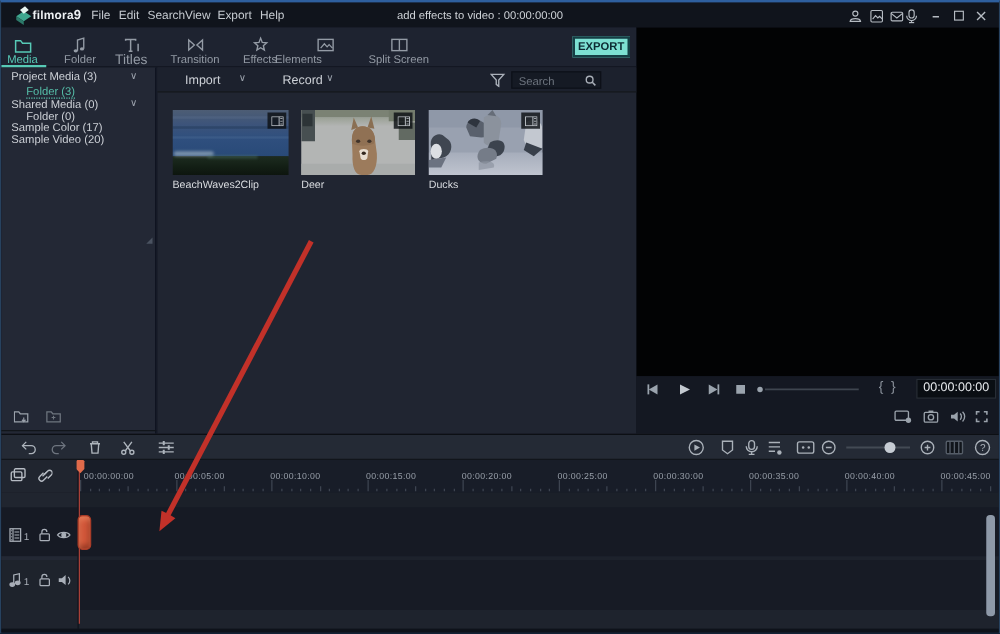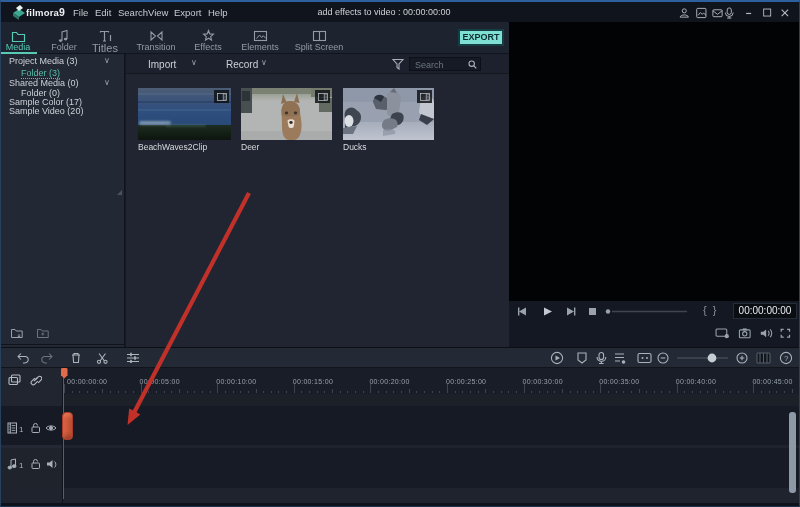--- a/index.html
+++ b/index.html
@@ -79,21 +79,21 @@
       </svg>
       <div class="abs" style="left:115px;top:40px;width:80px;text-align:center;font-size:9px;color:#949ba5;">Transition</div>
       <svg class="abs" style="left:199.5px;top:27px;" width="15" height="14" viewBox="0 0 15 14">
         <path d="M7.5 1.5 l1.3 3.4 3.6 .3 -2.7 2.4 .8 3.5 -3-1.9 -3 1.9 .8-3.5 -2.7-2.4 3.6-.3 Z" fill="none" stroke="#949ba5" stroke-width="1.1"></path>
       </svg>
       <div class="abs" style="left:167px;top:40px;width:80px;text-align:center;font-size:9px;color:#949ba5;">Effects</div>
       <svg class="abs" style="left:251.5px;top:27px;" width="15" height="14" viewBox="0 0 15 14">
         <rect x="1.5" y="2.5" width="12" height="9" fill="none" stroke="#949ba5" stroke-width="1.1"></rect>
         <path d="M3.5 9.5 l3-3.5 2.2 2.5 1.6-1.8 2.7 2.8" fill="none" stroke="#949ba5" stroke-width="1"></path>
       </svg>
-      <div class="abs" style="left:219px;top:40px;width:80px;text-align:center;font-size:9px;color:#949ba5;">Elements</div>
+      <div class="abs" style="left:219px;top:40px;width:80px;text-align:left;font-size:9px;color:#949ba5;">Elements</div>
       <svg class="abs" style="left:310.5px;top:27px;" width="15" height="14" viewBox="0 0 15 14">
         <rect x="1.5" y="2.5" width="12" height="9" fill="none" stroke="#949ba5" stroke-width="1.1"></rect>
         <path d="M7.5 2.5 V11.5" stroke="#949ba5" stroke-width="1.1"></path>
       </svg>
       <div class="abs" style="left:278px;top:40px;width:80px;text-align:center;font-size:9px;color:#949ba5;">Split Screen</div>
     </div>
 
   <div class="abs" style="left:457px;top:27px;width:46px;height:17px;background:#7de0d2;border:2px solid #153e44;box-sizing:border-box;text-align:center;font-size:9px;font-weight:bold;color:#0d2b33;line-height:13px;">EXPORT</div>
 
   <div class="abs" style="left:0;top:52px;width:124px;height:293px;background:#232835;border-right:1px solid #0f1320;box-sizing:border-box;"></div>

